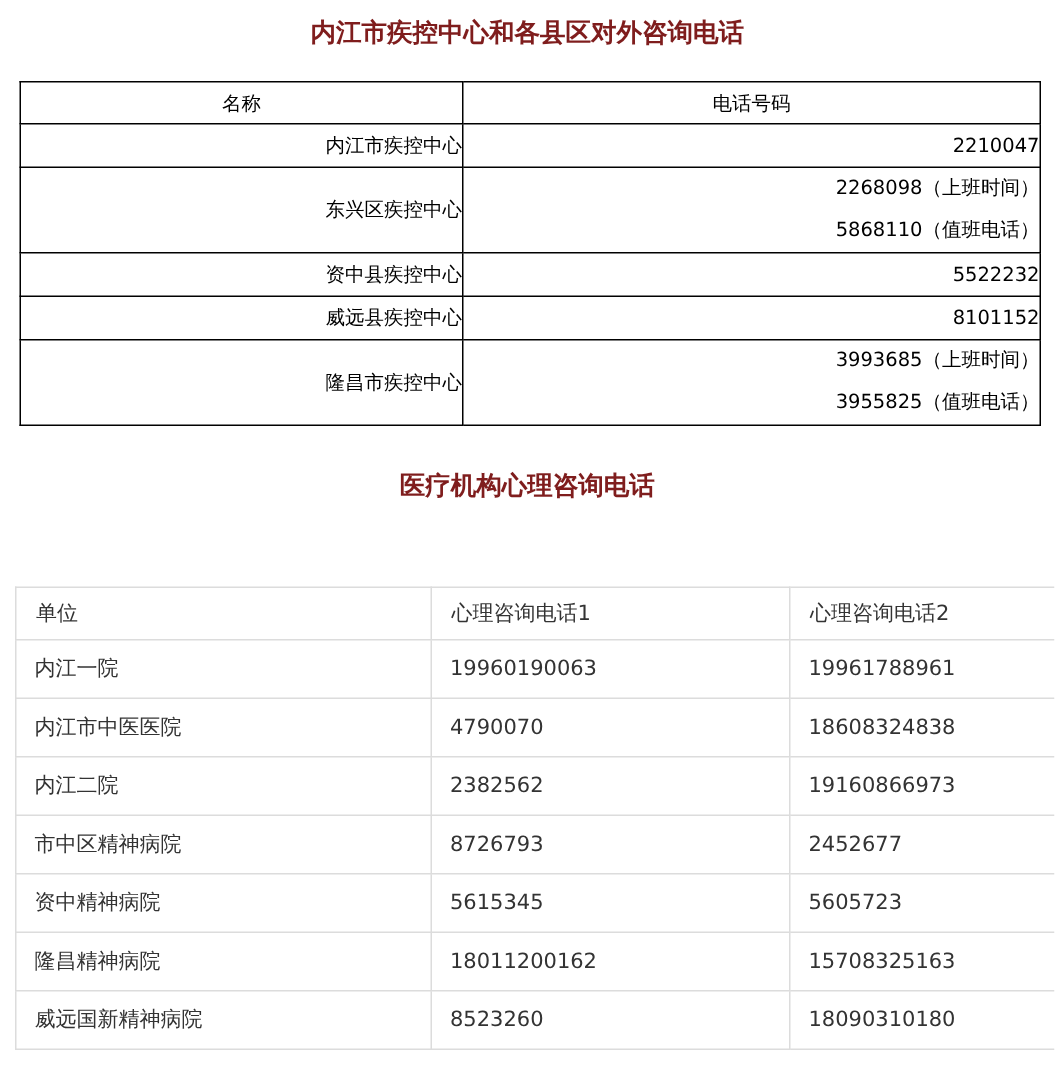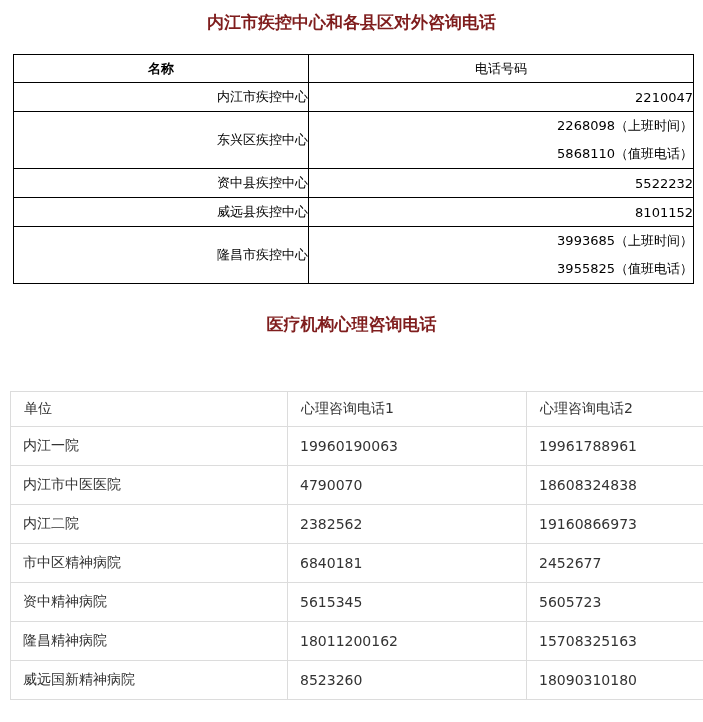--- a/index.html
+++ b/index.html
@@ -39,21 +39,21 @@
   .cdc-table th, .cdc-table td {
     border: 1px solid #000000;
     text-align: center;
     vertical-align: middle;
     font-weight: normal;
     padding: 0;
   }
   .cdc-table th { height: 27px; }
   .cdc-table td { height: 28px; text-align: right; }
   .cdc-table tr.double td { height: 56px; }
-  .cdc-table .col-name  { width: 294px; font-weight: bold; }
+  .cdc-table .col-name  { width: 294px; }
   .cdc-table .col-phone { width: 384px; }
   .cdc-table .phone-line { line-height: 28px; height: 28px; }
 
   
   .psy-table {
     border-collapse: collapse;
     table-layout: fixed;
     width: 681px;
     margin: 58px 12px 0 10px;
     font-size: 14px;
@@ -137,21 +137,21 @@
         <td>4790070</td>
         <td>18608324838</td>
       </tr>
       <tr>
         <td>内江二院</td>
         <td>2382562</td>
         <td>19160866973</td>
       </tr>
       <tr>
         <td>市中区精神病院</td>
-        <td>6840181</td>
+        <td>8726793</td>
         <td>2452677</td>
       </tr>
       <tr>
         <td>资中精神病院</td>
         <td>5615345</td>
         <td>5605723</td>
       </tr>
       <tr>
         <td>隆昌精神病院</td>
         <td>18011200162</td>

